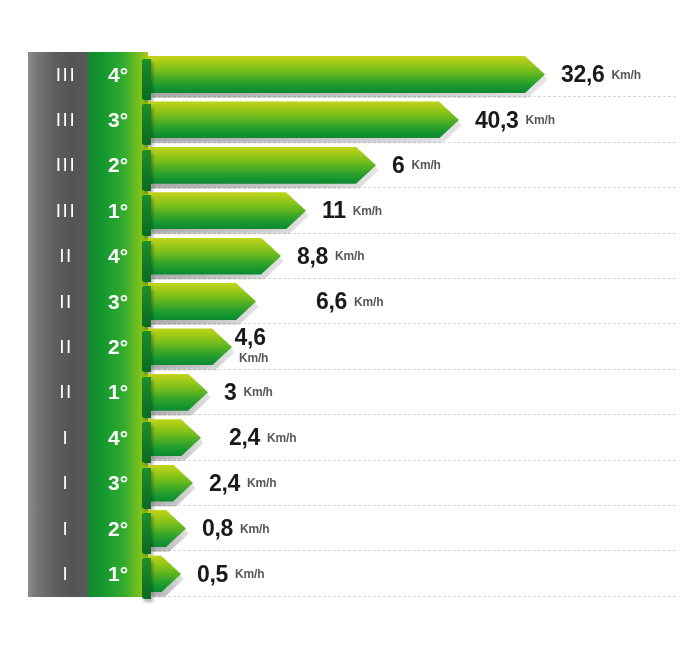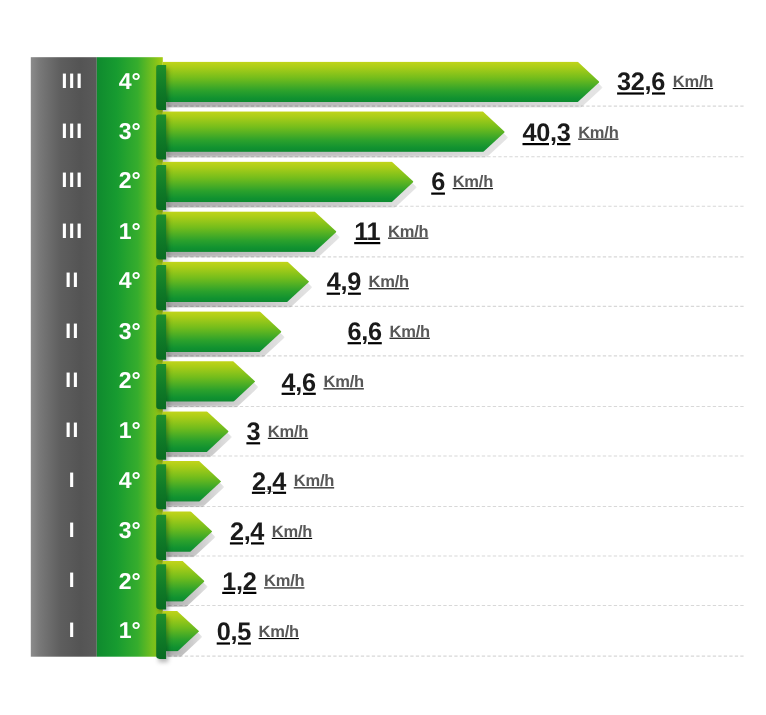--- a/index.html
+++ b/index.html
@@ -57,21 +57,21 @@
     align-items: center;
     justify-content: center;
     color: #ffffff;
     z-index: 3;
     user-select: none;
   }
   .range-cell {
     left: 28px;
     width: 76px;
     font-size: 19px;
-    font-weight: bold;
+    font-weight: normal;
     letter-spacing: 1.5px;
   }
   .gear-cell {
     left: 88px;
     width: 60px;
     font-size: 21px;
     font-weight: bold;
   }
 
   
@@ -144,30 +144,29 @@
 
   
   .value-label {
     position: absolute;
     top: 0;
     height: 45.4px;
     display: flex;
     align-items: center;
     white-space: nowrap;
     z-index: 6;
-    text-decoration: underline;
   }
   .value-num {
     font-size: 23px;
     font-weight: bold;
     color: #1a1a1a;
     letter-spacing: -0.3px;
   }
   .value-unit {
-    font-size: 15px;
+    font-size: 12px;
     font-weight: bold;
     color: #585858;
     margin-left: 7px;
     letter-spacing: -0.2px;
   }
 </style>
 </head>
 <body>
 
 <div id="chart-root">
@@ -240,21 +239,21 @@
         <div class="sep"></div>
         <div class="range-cell">II</div>
         <div class="gear-cell">4°</div>
         <div class="bar-wrap" style="width: 133px;">
           <div class="bar-fold-shadow"></div>
           <div class="bar-shadow"></div>
           <div class="bar"></div>
           <div class="bar-fold"></div>
         </div>
         <div class="value-label" style="left: 297px;">
-          <span class="value-num">4,9</span>
+          <span class="value-num">8,8</span>
           <span class="value-unit">Km/h</span>
         </div>
       </div>
       <div class="row" style="top: 279px;">
         <div class="sep"></div>
         <div class="range-cell">II</div>
         <div class="gear-cell">3°</div>
         <div class="bar-wrap" style="width: 108px;">
           <div class="bar-fold-shadow"></div>
           <div class="bar-shadow"></div>
@@ -269,21 +268,21 @@
       <div class="row" style="top: 324.4px;">
         <div class="sep"></div>
         <div class="range-cell">II</div>
         <div class="gear-cell">2°</div>
         <div class="bar-wrap" style="width: 84px;">
           <div class="bar-fold-shadow"></div>
           <div class="bar-shadow"></div>
           <div class="bar"></div>
           <div class="bar-fold"></div>
         </div>
-        <div class="value-label" style="left: 256px;">
+        <div class="value-label" style="left: 232px; flex-direction: column;">
           <span class="value-num">4,6</span>
           <span class="value-unit">Km/h</span>
         </div>
       </div>
       <div class="row" style="top: 369.8px;">
         <div class="sep"></div>
         <div class="range-cell">II</div>
         <div class="gear-cell">1°</div>
         <div class="bar-wrap" style="width: 60px;">
           <div class="bar-fold-shadow"></div>
@@ -330,21 +329,21 @@
         <div class="sep"></div>
         <div class="range-cell">I</div>
         <div class="gear-cell">2°</div>
         <div class="bar-wrap" style="width: 38px;">
           <div class="bar-fold-shadow"></div>
           <div class="bar-shadow"></div>
           <div class="bar"></div>
           <div class="bar-fold"></div>
         </div>
         <div class="value-label" style="left: 202px;">
-          <span class="value-num">1,2</span>
+          <span class="value-num">0,8</span>
           <span class="value-unit">Km/h</span>
         </div>
       </div>
       <div class="row" style="top: 551.4px;">
         <div class="sep"></div>
         <div class="range-cell">I</div>
         <div class="gear-cell">1°</div>
         <div class="bar-wrap" style="width: 33px;">
           <div class="bar-fold-shadow"></div>
           <div class="bar-shadow"></div>

